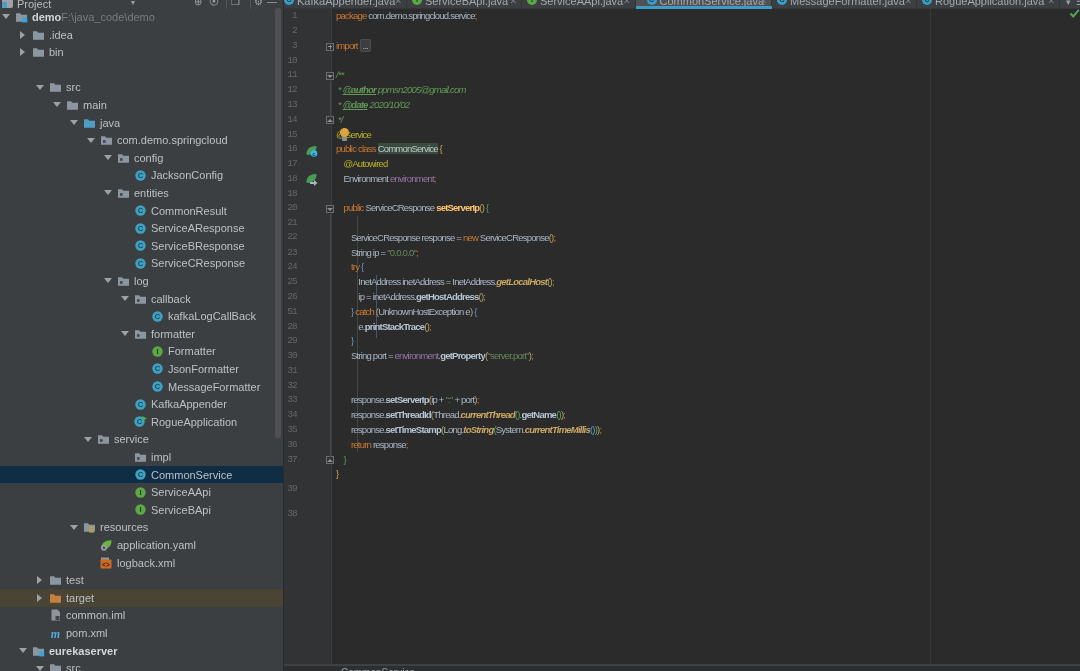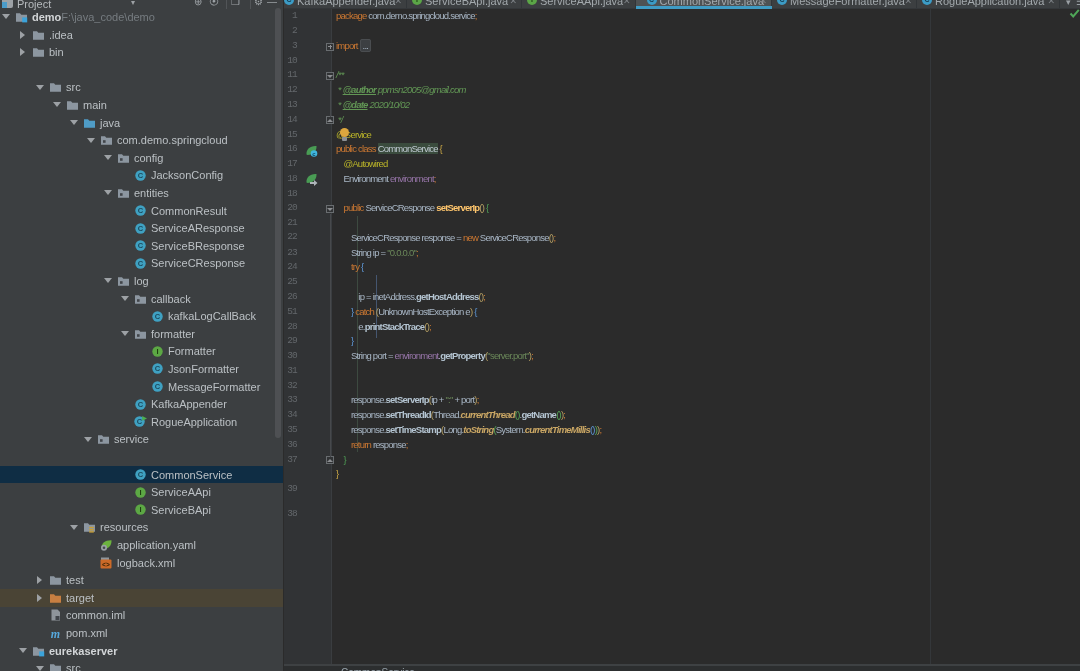--- a/index.html
+++ b/index.html
@@ -317,20 +317,30 @@
           <span class="down"></span>
         </span>
         <span class="ic">
           <svg width="13" height="12" viewBox="0 0 13 12">
             <path d="M1 2.2 h4 l1.3 1.6 h5.7 v7 H1 z" fill="#8c96a0"></path>
             <rect x="3" y="6.2" width="2.6" height="2.6" fill="#41454a"></rect>
           </svg>
         </span>
         <span class="">service</span>
       </div>
+<div class="trow" style="top:448.2px;padding-left:119px;">
+        <span class="ar"></span>
+        <span class="ic">
+          <svg width="13" height="12" viewBox="0 0 13 12">
+            <path d="M1 2.2 h4 l1.3 1.6 h5.7 v7 H1 z" fill="#8c96a0"></path>
+            <rect x="3" y="6.2" width="2.6" height="2.6" fill="#41454a"></rect>
+          </svg>
+        </span>
+        <span class="">impl</span>
+      </div>
 <div class="trow" style="top:465.8px;padding-left:119px;background:#0f2d44;">
         <span class="ar"></span>
         <span class="ic">
           <svg width="11" height="11" viewBox="0 0 11 11">
             <circle cx="5.5" cy="5.5" r="5.2" fill="#3fa1c2"></circle>
             <text x="5.5" y="8.2" font-size="7.5" font-weight="bold" font-family="Liberation Sans" fill="#1b4a5e" text-anchor="middle">C</text>
           </svg>
         </span>
         <span class="">CommonService</span>
       </div>
@@ -538,20 +548,21 @@
 <div class="cl" style="top:98.02px;"><span class="doc"> * <span class="doctag">@date</span> 2020/10/02</span></div>
 <div class="cl" style="top:112.79px;"><span class="doc"> */</span></div>
 <div class="cl" style="top:127.56px;"><span class="ann">@Service</span></div>
 <div class="cl" style="top:142.33px;"><span class="kw">public class</span> <span class="hl">CommonService</span> <span class="bgold">{</span></div>
 <div class="cl" style="top:157.10px;">    <span class="ann">@Autowired</span></div>
 <div class="cl" style="top:171.87px;">    Environment <span class="fld">environment</span><span class="semi">;</span></div>
 <div class="cl" style="top:201.41px;">    <span class="kw">public</span> ServiceCResponse <span class="md">setServerIp</span><span class="pgold">()</span> <span class="bgreen">{</span></div>
 <div class="cl" style="top:230.95px;">        ServiceCResponse response = <span class="kw">new</span> ServiceCResponse<span class="pgold">()</span><span class="semi">;</span></div>
 <div class="cl" style="top:245.72px;">        String ip = <span class="str">"0.0.0.0"</span><span class="semi">;</span></div>
 <div class="cl" style="top:260.49px;">        <span class="kw">try</span> <span class="bblue">{</span></div>
+<div class="cl" style="top:275.26px;">            InetAddress inetAddress = InetAddress.<span class="stm">getLocalHost</span><span class="pgold">()</span><span class="semi">;</span></div>
 <div class="cl" style="top:290.03px;">            ip = inetAddress.<span class="mc">getHostAddress</span><span class="pgold">()</span><span class="semi">;</span></div>
 <div class="cl" style="top:304.80px;">        <span class="bblue">}</span> <span class="kw">catch</span> <span class="pgold">(</span>UnknownHostException e<span class="pgold">)</span> <span class="bblue">{</span></div>
 <div class="cl" style="top:319.57px;">            e.<span class="mc">printStackTrace</span><span class="pgold">()</span><span class="semi">;</span></div>
 <div class="cl" style="top:334.34px;">        <span class="bblue">}</span></div>
 <div class="cl" style="top:349.11px;">        String port = <span class="fld">environment</span>.<span class="mc">getProperty</span><span class="pgold">(</span><span class="str">"server.port"</span><span class="pgold">)</span><span class="semi">;</span></div>
 <div class="cl" style="top:393.42px;">        response.<span class="mc">setServerIp</span><span class="pgold">(</span>ip + <span class="str">":"</span> + port<span class="pgold">)</span><span class="semi">;</span></div>
 <div class="cl" style="top:408.19px;">        response.<span class="mc">setThreadId</span><span class="pgold">(</span>Thread.<span class="stm">currentThread</span><span class="pgreen">()</span>.<span class="mc">getName</span><span class="pgreen">()</span><span class="pgold">)</span><span class="semi">;</span></div>
 <div class="cl" style="top:422.96px;">        response.<span class="mc">setTimeStamp</span><span class="pgold">(</span>Long.<span class="stm">toString</span><span class="pgreen">(</span>System.<span class="stm">currentTimeMillis</span><span class="pblue">()</span><span class="pgreen">)</span><span class="pgold">)</span><span class="semi">;</span></div>
 <div class="cl" style="top:437.73px;">        <span class="kw">return</span> response<span class="semi">;</span></div>
 <div class="cl" style="top:452.50px;">    <span class="bgreen">}</span></div>

